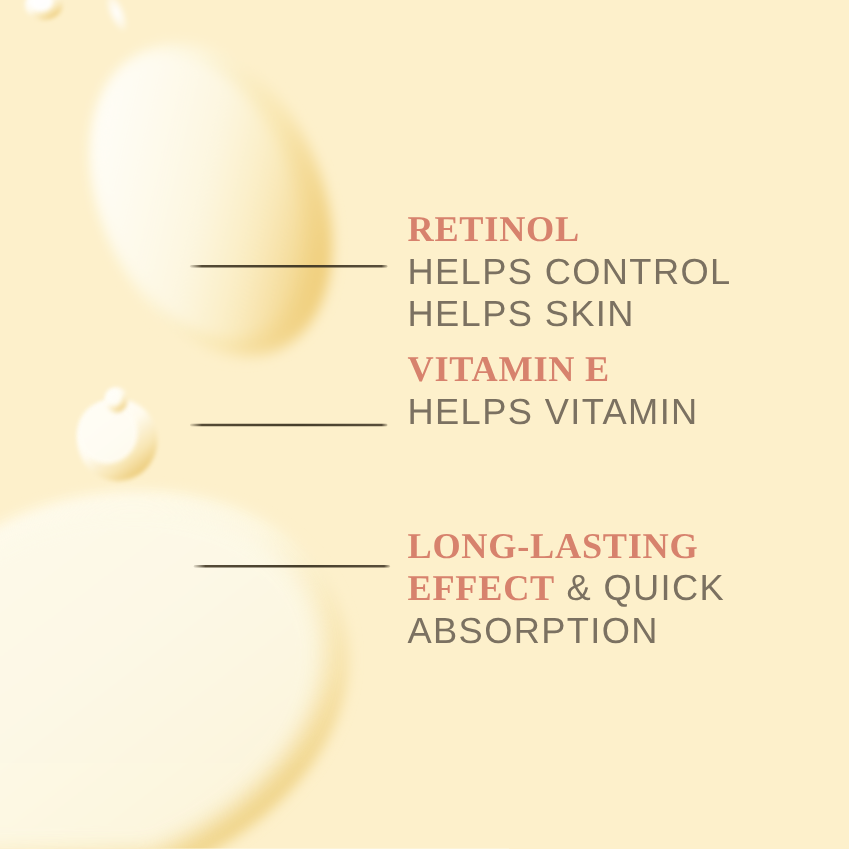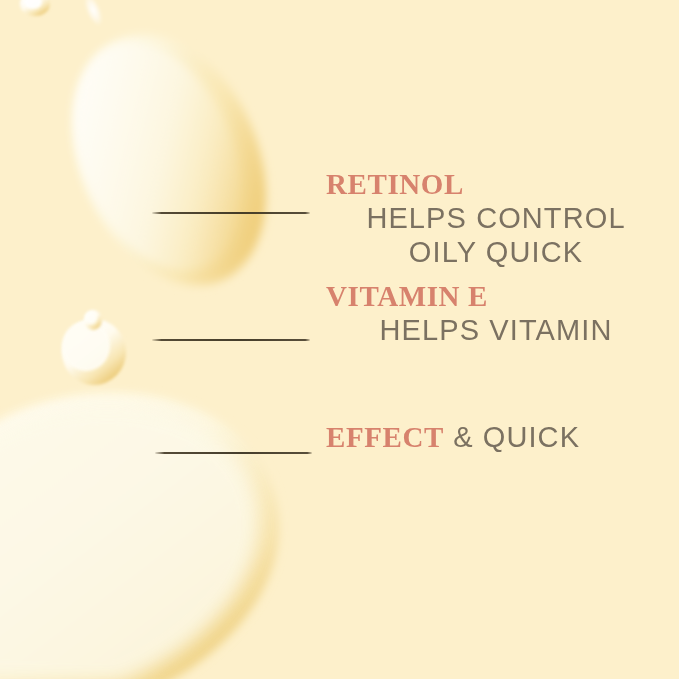--- a/index.html
+++ b/index.html
@@ -71,21 +71,20 @@
     font-size: 29px;
     letter-spacing: 0.6px;
     color: #d7826d;
   }
   .body-txt {
     font-family: "Liberation Sans", sans-serif;
     font-weight: 300;
     font-size: 29px;
     letter-spacing: 1.1px;
     color: #7b7161;
-    text-align: center;
   }
   .accent-inline {
     font-family: "Liberation Serif", serif;
     font-weight: 700;
     font-size: 29px;
     letter-spacing: 0.6px;
     color: #d7826d;
     text-align: right;
   }
 </style>
@@ -168,26 +167,28 @@
 
   <div class="rule r1"></div>
   <div class="rule r2"></div>
   <div class="rule r3"></div>
 
   <div class="benefits">
 
     <div class="benefit b1">
       <span class="line accent">RETINOL</span>
       <span class="line body-txt">HELPS CONTROL</span>
-      <span class="line body-txt">OILY QUICK</span>
+      <span class="line body-txt">HELPS SKIN</span>
     </div>
 
     <div class="benefit b2">
       <span class="line accent">VITAMIN E</span>
       <span class="line body-txt">HELPS VITAMIN</span>
     </div>
 
     <div class="benefit b3">
+      <span class="line accent">LONG-LASTING</span>
       <span class="line"><span class="accent-inline">EFFECT</span><span class="body-txt"> &amp; QUICK</span></span>
+      <span class="line body-txt">ABSORPTION</span>
     </div>
 
   </div>
 </div>
 
 </body></html>

